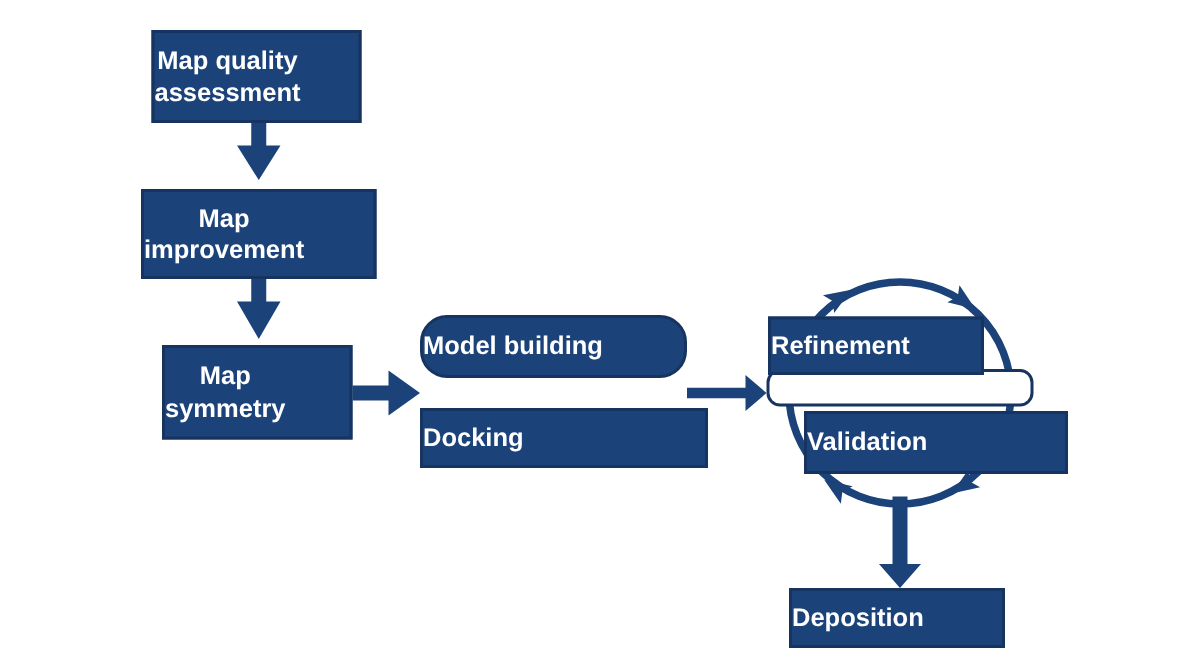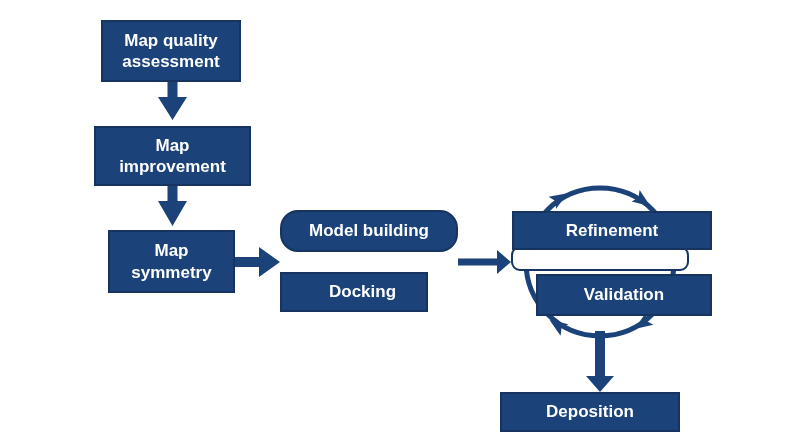--- a/index.html
+++ b/index.html
@@ -37,33 +37,33 @@
     position: absolute;
     box-sizing: border-box;
     background: #1b4279;
     border: 2px solid #16345f;
     color: #ffffff;
     font-size: 17px;
     font-weight: 700;
     line-height: 1.25;
     display: flex;
     align-items: center;
-    justify-content: center;
+    justify-content: flex-start;
     text-align: center;
     white-space: pre-line;
     z-index: 2;
   }
   #box-map-quality   { left: 101px; top: 20px;  width: 140px; height: 62px; }
   #box-map-improve   { left: 94px;  top: 126px; width: 157px; height: 60px; }
   #box-map-symmetry  { left: 108px; top: 230px; width: 127px; height: 63px; }
   #box-model-build   { left: 280px; top: 210px; width: 178px; height: 42px; border-radius: 18px; }
-  #box-docking       { left: 280px; top: 272px; width: 148px; height: 40px; padding-left: 17px; }
-  #box-refinement    { left: 512px; top: 211px; width: 200px; height: 39px; }
+  #box-docking       { left: 280px; top: 272px; width: 192px; height: 40px; }
+  #box-refinement    { left: 512px; top: 211px; width: 144px; height: 39px; }
   #box-validation    { left: 512px; top: 274px; width: 176px; height: 42px; margin-left: 24px; }
-  #box-deposition    { left: 500px; top: 392px; width: 180px; height: 40px; }
+  #box-deposition    { left: 526px; top: 392px; width: 144px; height: 40px; }
 </style>
 </head>
 <body>
 
 <div class="canvas">
 
   <svg class="layer" width="800" height="443" viewBox="0 0 800 443">
 
     <circle cx="600" cy="262" r="74" fill="none" stroke="#1b4279" stroke-width="5"></circle>
 

